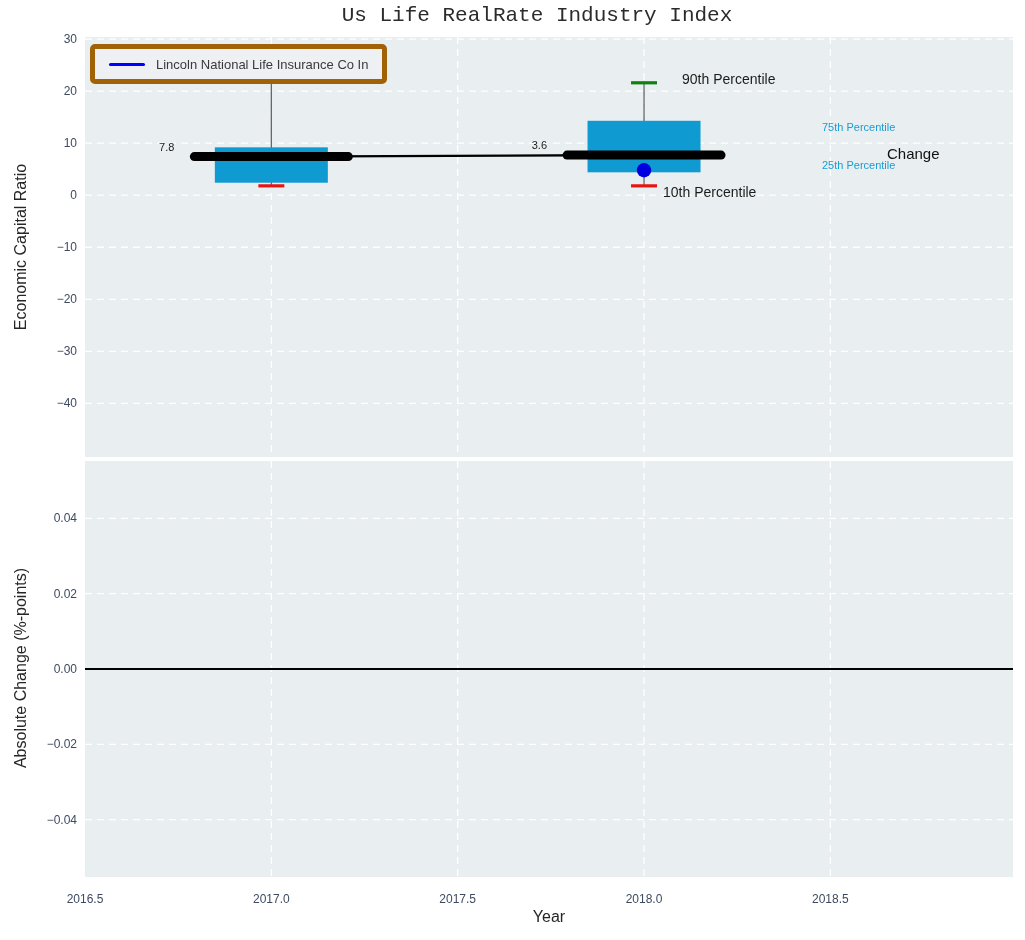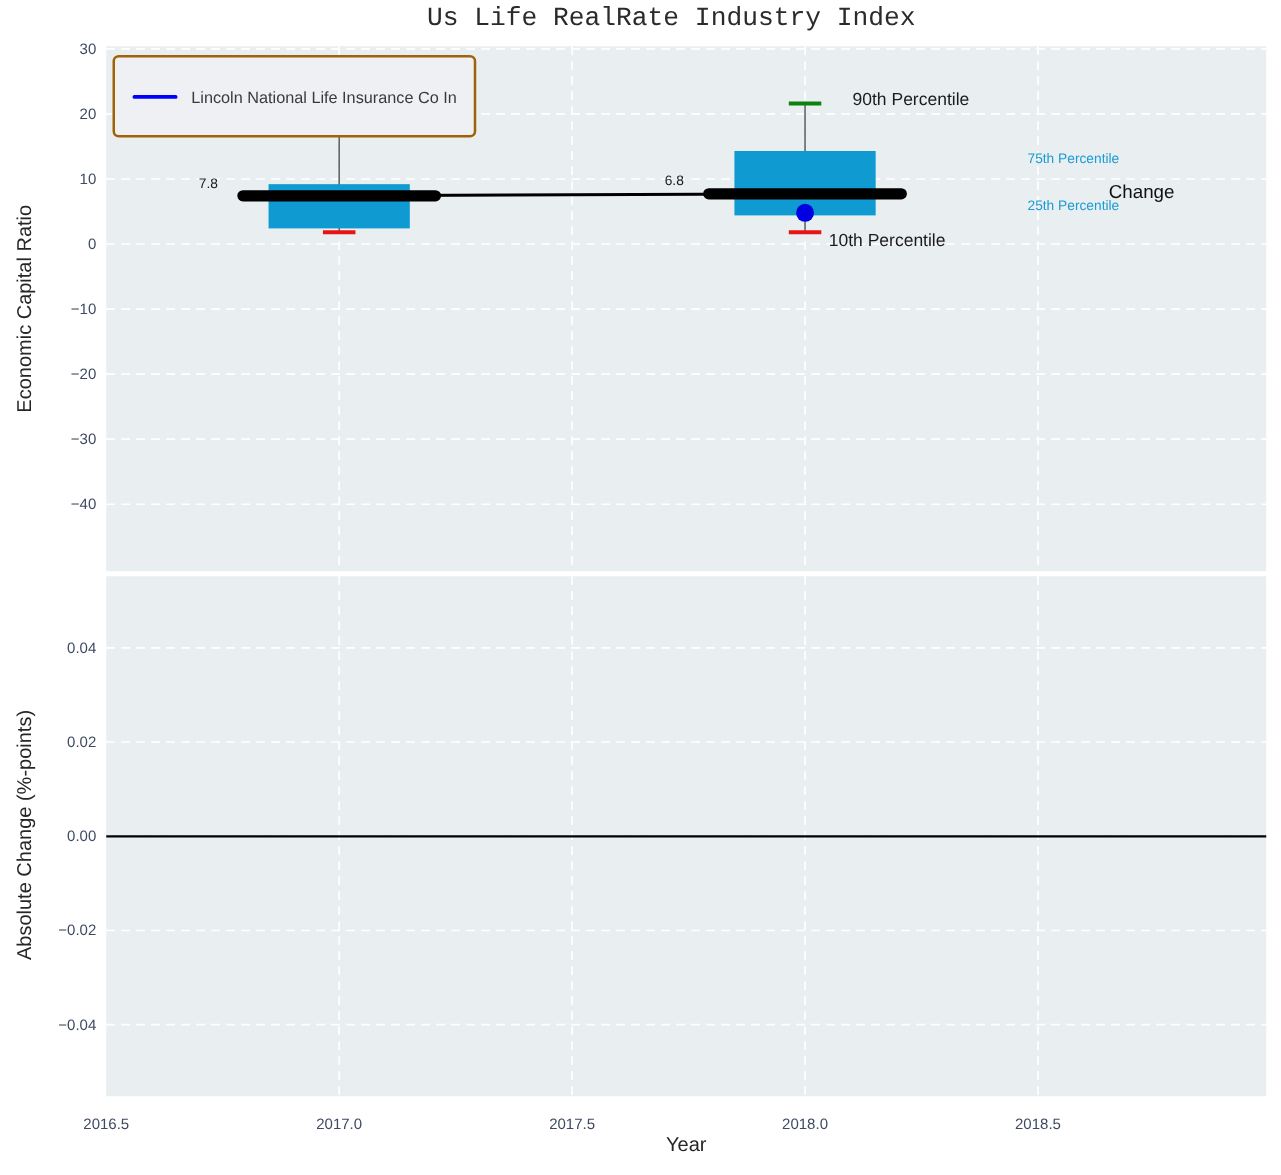--- a/index.html
+++ b/index.html
@@ -2,21 +2,21 @@
 <html><head>
 <meta charset="utf-8">
 <style>
   html,body{margin:0;padding:0;background:#ffffff;}
   #page{position:relative;width:1025px;height:940px;background:#ffffff;overflow:hidden;
         font-family:"Liberation Sans","DejaVu Sans",sans-serif;}
   #chart-svg{position:absolute;left:0;top:0;}
   .abs{position:absolute;white-space:nowrap;}
   #chart-title{left:537px;top:4px;transform:translateX(-50%);font-size:21px;color:#2b2b2b;font-family:Liberation Mono, monospace;}
   #legend{left:90px;top:44px;height:30px;display:flex;align-items:center;gap:11px;
-          padding:16px 14px;background:#eef0f3;border:2px solid #a16207;border-radius:5px;}
+          padding:0 14px;background:#eef0f3;border:5px solid #a16207;border-radius:5px;}
   #legend-line{display:inline-block;width:36px;height:3px;border-radius:2px;}
   #legend-label{font-size:13px;color:#3a3a3a;}
   .pct-big{font-size:14px;color:#1c1c1c;}
   .pct-small{font-size:11px;}
   #label-median-word{font-size:15px;color:#111111;}
   .ann{font-size:11px;color:#1c1c1c;transform:translateX(-100%);}
   .axis-label{font-size:16px;color:#262626;}
   .ylab{transform:translate(-50%,-50%) rotate(-90deg);}
   #x-axis-label{transform:translateX(-50%);}
 </style>
@@ -88,18 +88,18 @@
     <span id="legend-label">Lincoln National Life Insurance Co In</span>
   </div>
 
   <div id="label-90th" class="abs pct-big" style="left: 682.036px; top: 70.7993px;">90th Percentile</div>
   <div id="label-10th" class="abs pct-big" style="left: 663px; top: 183.848px;">10th Percentile</div>
   <div id="label-75th" class="abs pct-small" style="left: 822px; top: 120.792px; color: rgb(26, 156, 212);">75th Percentile</div>
   <div id="label-median-word" class="abs" style="left: 887px; top: 145.059px;">Change</div>
   <div id="label-25th" class="abs pct-small" style="left: 822px; top: 159.316px; color: rgb(26, 156, 212); text-align: right;">25th Percentile</div>
 
   <div id="ann-2017" class="abs ann" style="left: 174.345px; top: 140.621px;">7.8</div>
-  <div id="ann-2018" class="abs ann" style="left: 547.036px; top: 139.059px;">6.8</div>
+  <div id="ann-2018" class="abs ann" style="left: 547.036px; top: 139.059px;">3.6</div>
 
   <div id="ylabel-top" class="abs axis-label ylab" style="left:21px;top:247px;">Economic Capital Ratio</div>
   <div id="ylabel-bottom" class="abs axis-label ylab" style="left:21px;top:668px;">Absolute Change (%-points)</div>
   <div id="x-axis-label" class="abs axis-label" style="left:549px;top:908px;">Year</div>
 </div>
 
 </body></html>

